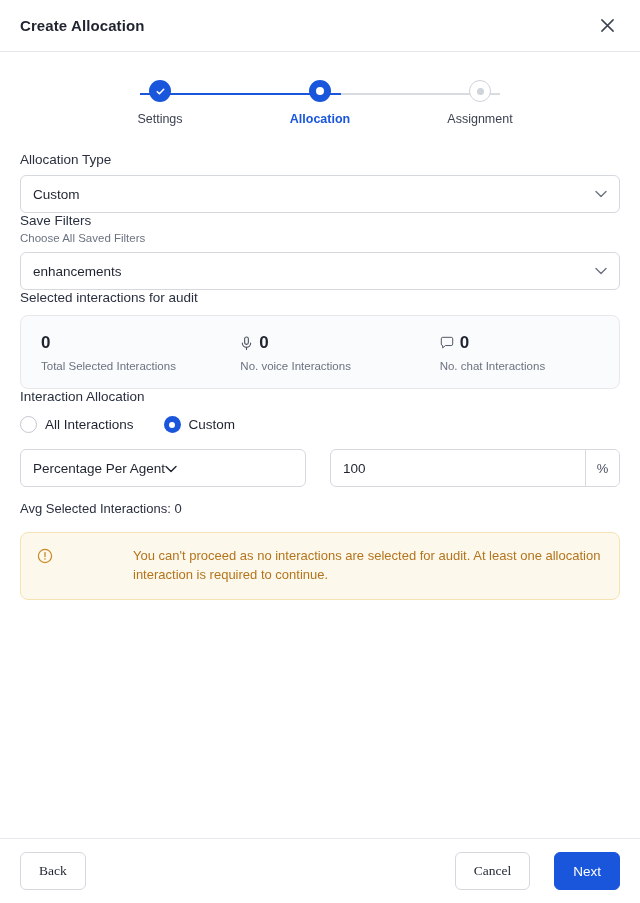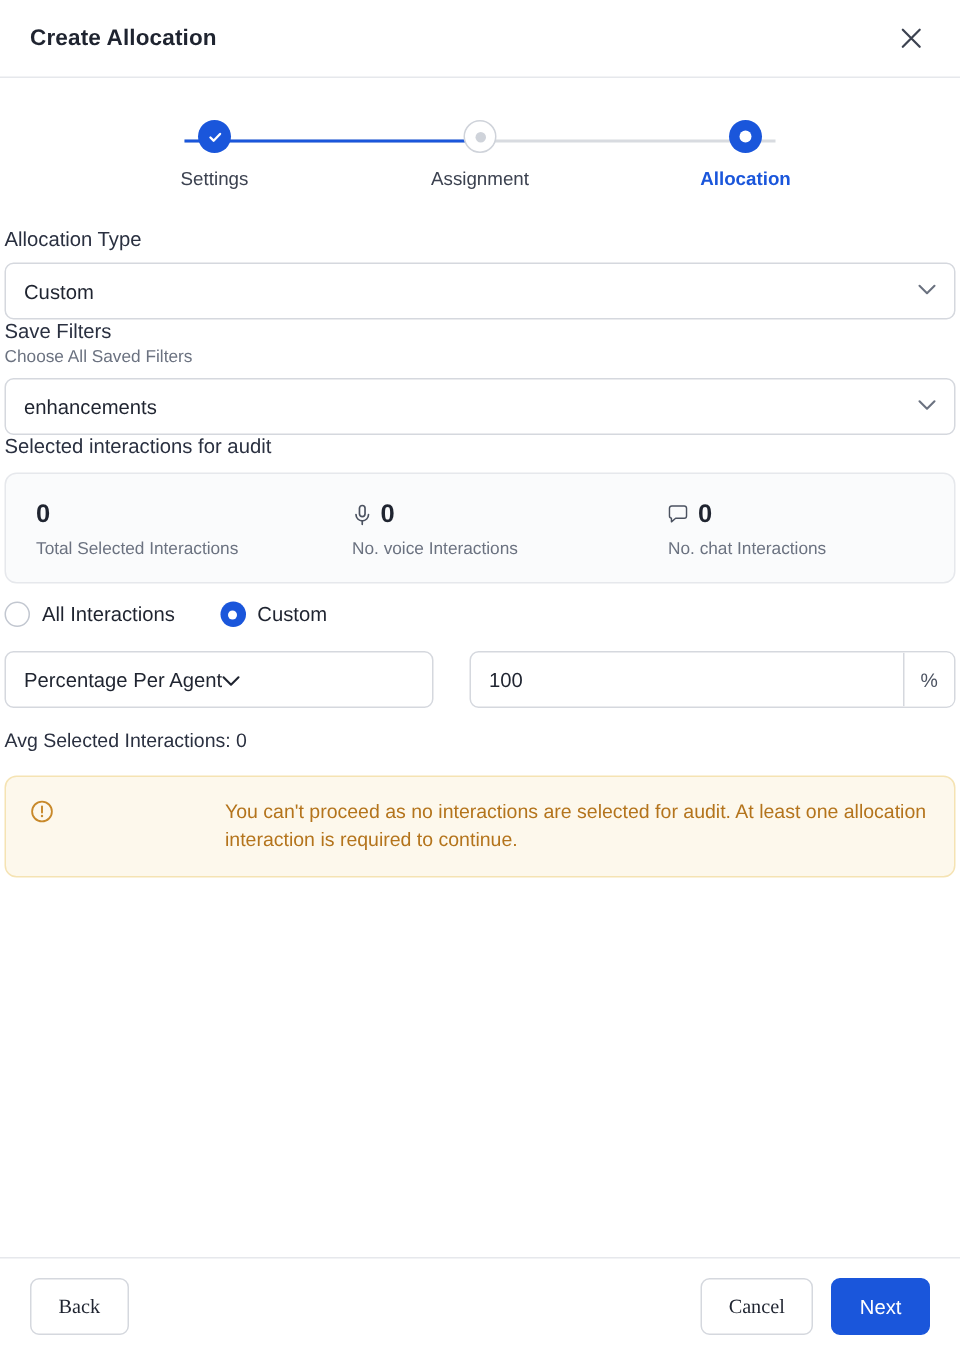--- a/index.html
+++ b/index.html
@@ -35,21 +35,21 @@
     width: 26px; height: 26px;
     display: flex; align-items: center; justify-content: center;
     cursor: pointer;
     color: #3c4250;
     background: none; border: none;
     padding: 0;
   }
   
   .modal-body {
     flex: 1 1 auto;
-    padding: 0 3px;
+    padding: 0 20px;
     overflow: hidden;
     position: relative;
   }
   
   .stepper {
     margin: 28px 0 0 0;
     padding: 0 80px;
     position: relative;
     height: 60px;
   }
@@ -293,21 +293,21 @@
     border: 1px solid #d5d8de;
     background: #fff;
     color: #1f2430;
     font-family: Liberation Serif, serif;
   }
   .btn-primary {
     border: 1px solid #1a56db;
     background: #1a56db;
     color: #fff;
   }
-  .footer-right { display: flex; gap: 12px; }
+  .footer-right { display: flex; gap: 24px; }
 </style>
 </head>
 <body>
 
 <div class="modal">
 
   <div class="modal-header">
     <div class="modal-title">Create Allocation</div>
     <button class="close-btn" aria-label="close">
       <svg width="15" height="15" viewBox="0 0 16 16" fill="none" aria-hidden="true">
@@ -324,26 +324,26 @@
       <div class="steps">
         <div class="step">
           <div class="step-dot done">
             <svg width="11" height="11" viewBox="0 0 12 12" fill="none" aria-hidden="true">
               <path d="M2.5 6.2 L4.8 8.5 L9.5 3.6" stroke="#ffffff" stroke-width="1.7" stroke-linecap="round" stroke-linejoin="round"></path>
             </svg>
           </div>
           <div class="step-label">Settings</div>
         </div>
         <div class="step">
+          <div class="step-dot current"></div>
+          <div class="step-label active">Allocation</div>
+        </div>
+        <div class="step">
           <div class="step-dot todo"></div>
           <div class="step-label">Assignment</div>
-        </div>
-        <div class="step">
-          <div class="step-dot current"></div>
-          <div class="step-label active">Allocation</div>
         </div>
       </div>
     </div>
 
     <div class="block" style="margin-top:12px;">
       <div class="field-label">Allocation Type</div>
       <div class="select">
         <span>Custom</span>
         <span class="chev">
           <svg width="12" height="8" viewBox="0 0 12 8" fill="none" aria-hidden="true">
@@ -396,20 +396,21 @@
               </svg>
             </span>
             <span>0</span>
           </div>
           <div class="stat-label">No. chat Interactions</div>
         </div>
       </div>
     </div>
 
     <div class="block">
+      <div class="field-label" style="margin-bottom:0;">Interaction Allocation</div>
       <div class="radio-row">
         <div class="radio-item">
           <span class="radio"></span>
           <span class="radio-label">All Interactions</span>
         </div>
         <div class="radio-item">
           <span class="radio checked"></span>
           <span class="radio-label">Custom</span>
         </div>
       </div>

